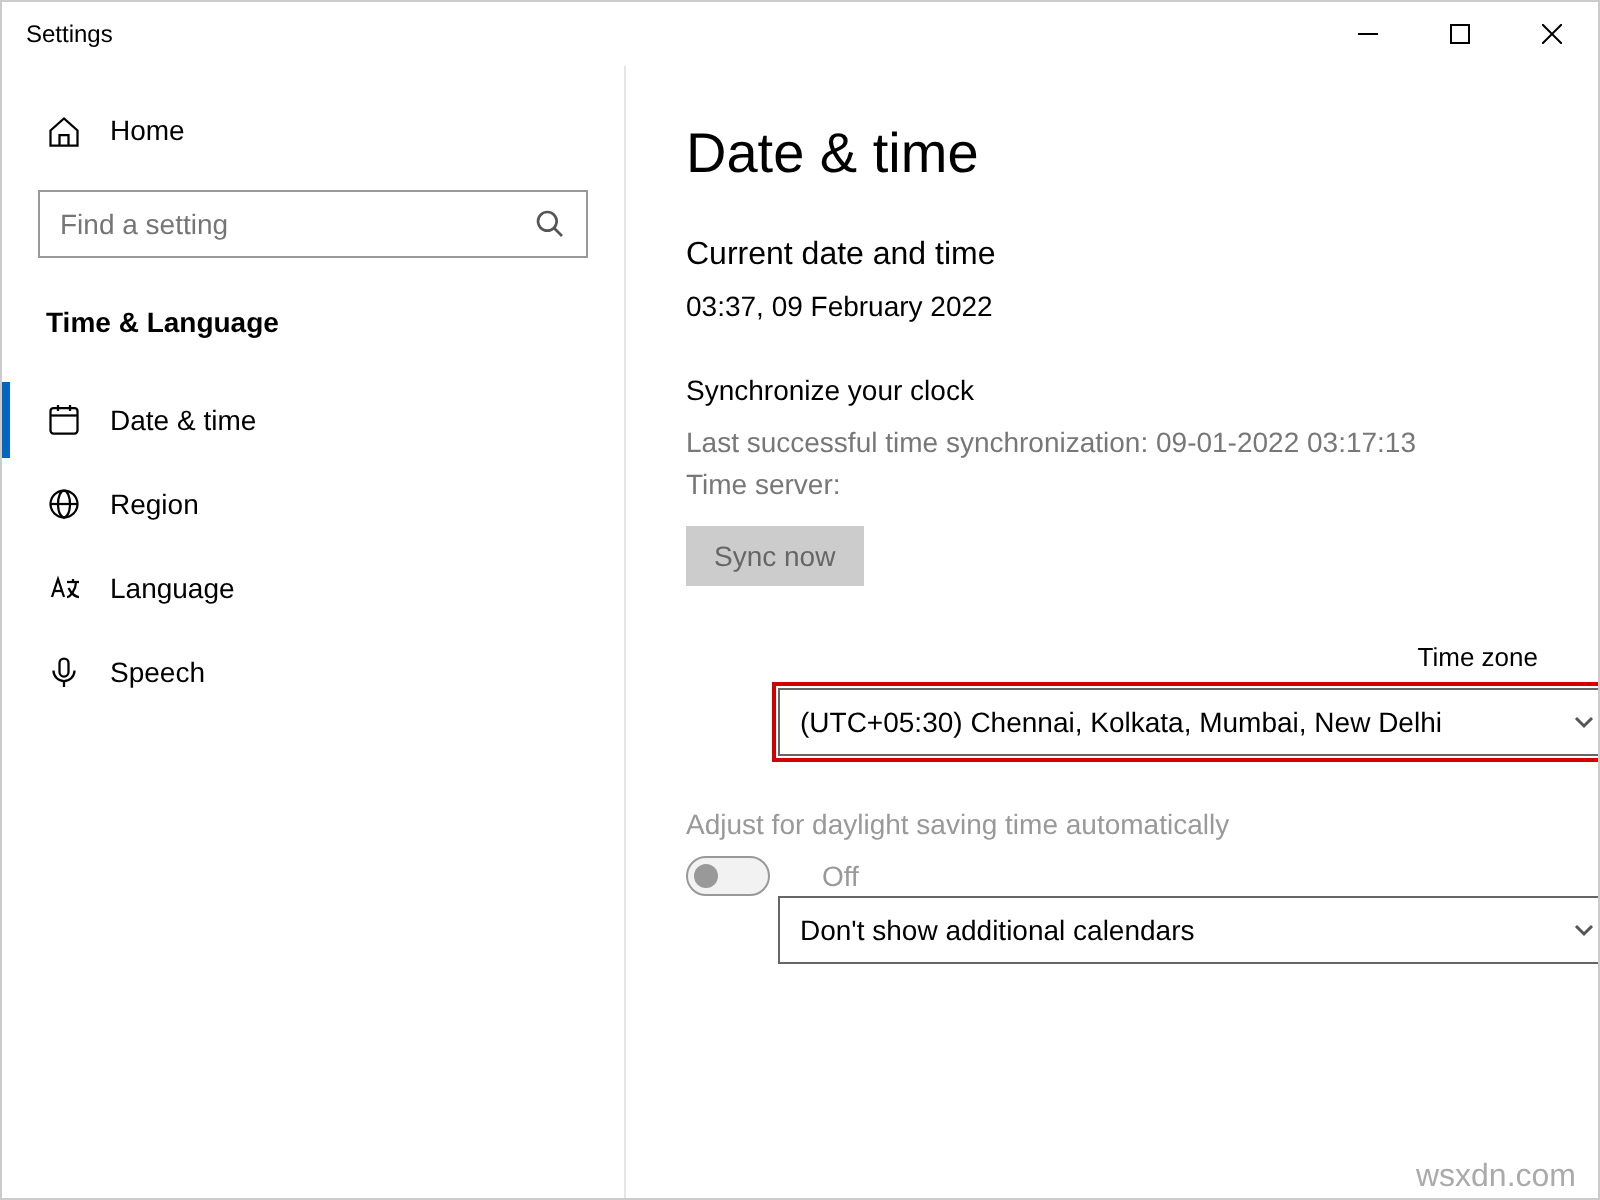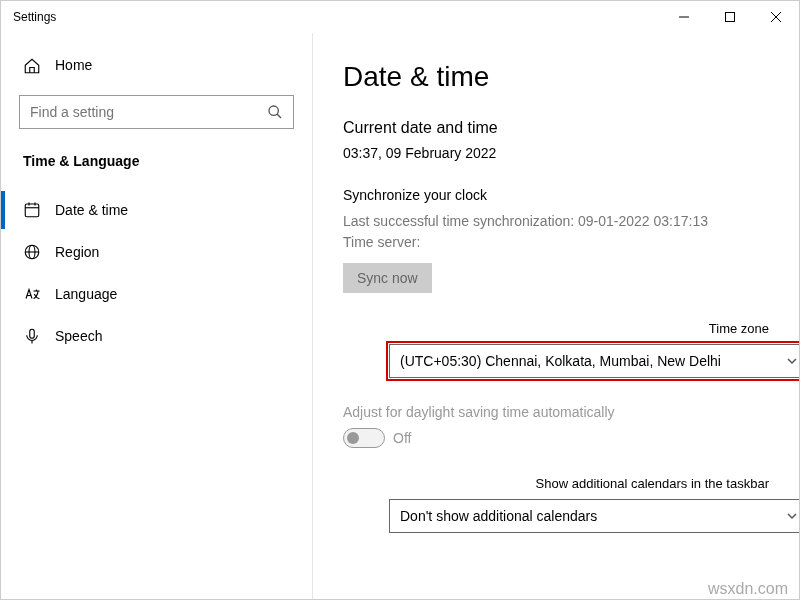--- a/index.html
+++ b/index.html
@@ -26,21 +26,21 @@
 .subhead { font-size: 16px; font-weight: 400; margin-bottom: 8px; }
 .datetime { font-size: 14px; margin-bottom: 26px; }
 .sync-title { font-size: 14px; margin-bottom: 8px; }
 .muted { font-size: 14px; color: #777; line-height: 1.5; }
 .syncbtn { display: inline-block; background: #ccc; color: #666; font-size: 14px; padding: 7px 14px; margin-top: 10px; border: none; cursor: default; }
 .section-label { font-size: 13px; margin-top: 28px; margin-bottom: 8px; text-align: right; }
 .dropdown { width: 420px; height: 34px; border: 1px solid #666; display: flex; align-items: center; justify-content: space-between; padding: 0 10px; font-size: 14px; cursor: pointer; background: #fff; margin-left: 46px; }
 .dropdown.highlight { outline: 2px solid #d40000; outline-offset: 1px; }
 .dropdown svg { width: 12px; height: 12px; color: #555; }
 .disabled-label { font-size: 14px; color: #999; margin-top: 26px; margin-bottom: 8px; }
-.toggle-row { display: flex; align-items: center; gap: 8px; }
+.toggle-row { display: flex; align-items: center; gap: 26px; }
 .toggle { width: 42px; height: 20px; border-radius: 10px; border: 1px solid #999; background: #f2f2f2; position: relative; }
 .toggle::after { content: ""; position: absolute; left: 3px; top: 3px; width: 12px; height: 12px; border-radius: 50%; background: #999; }
 .toggle-state { font-size: 14px; color: #999; }
 .watermark { position: absolute; right: 12px; bottom: 2px; font-size: 16px; color: #aaa; font-family: Liberation Sans, sans-serif; }
 </style>
 </head>
 <body>
 
 <div class="window">
   <div class="titlebar">
@@ -142,21 +142,20 @@
             <path d="M2 4 L6 8 L10 4" fill="none" stroke="currentColor" stroke-width="1.5"></path>
           </svg>
       </div>
 
       <div class="disabled-label">Adjust for daylight saving time automatically</div>
       <div class="toggle-row">
         <div class="toggle"></div>
         <span class="toggle-state">Off</span>
       </div>
 
-      <div class="section-label">Show additional calendars in the taskbar</div>
       <div class="dropdown">
         <span>Don't show additional calendars</span>
         <svg viewBox="0 0 12 12">
             <path d="M2 4 L6 8 L10 4" fill="none" stroke="currentColor" stroke-width="1.5"></path>
           </svg>
       </div>
     </div>
   </div>
 </div>
 

